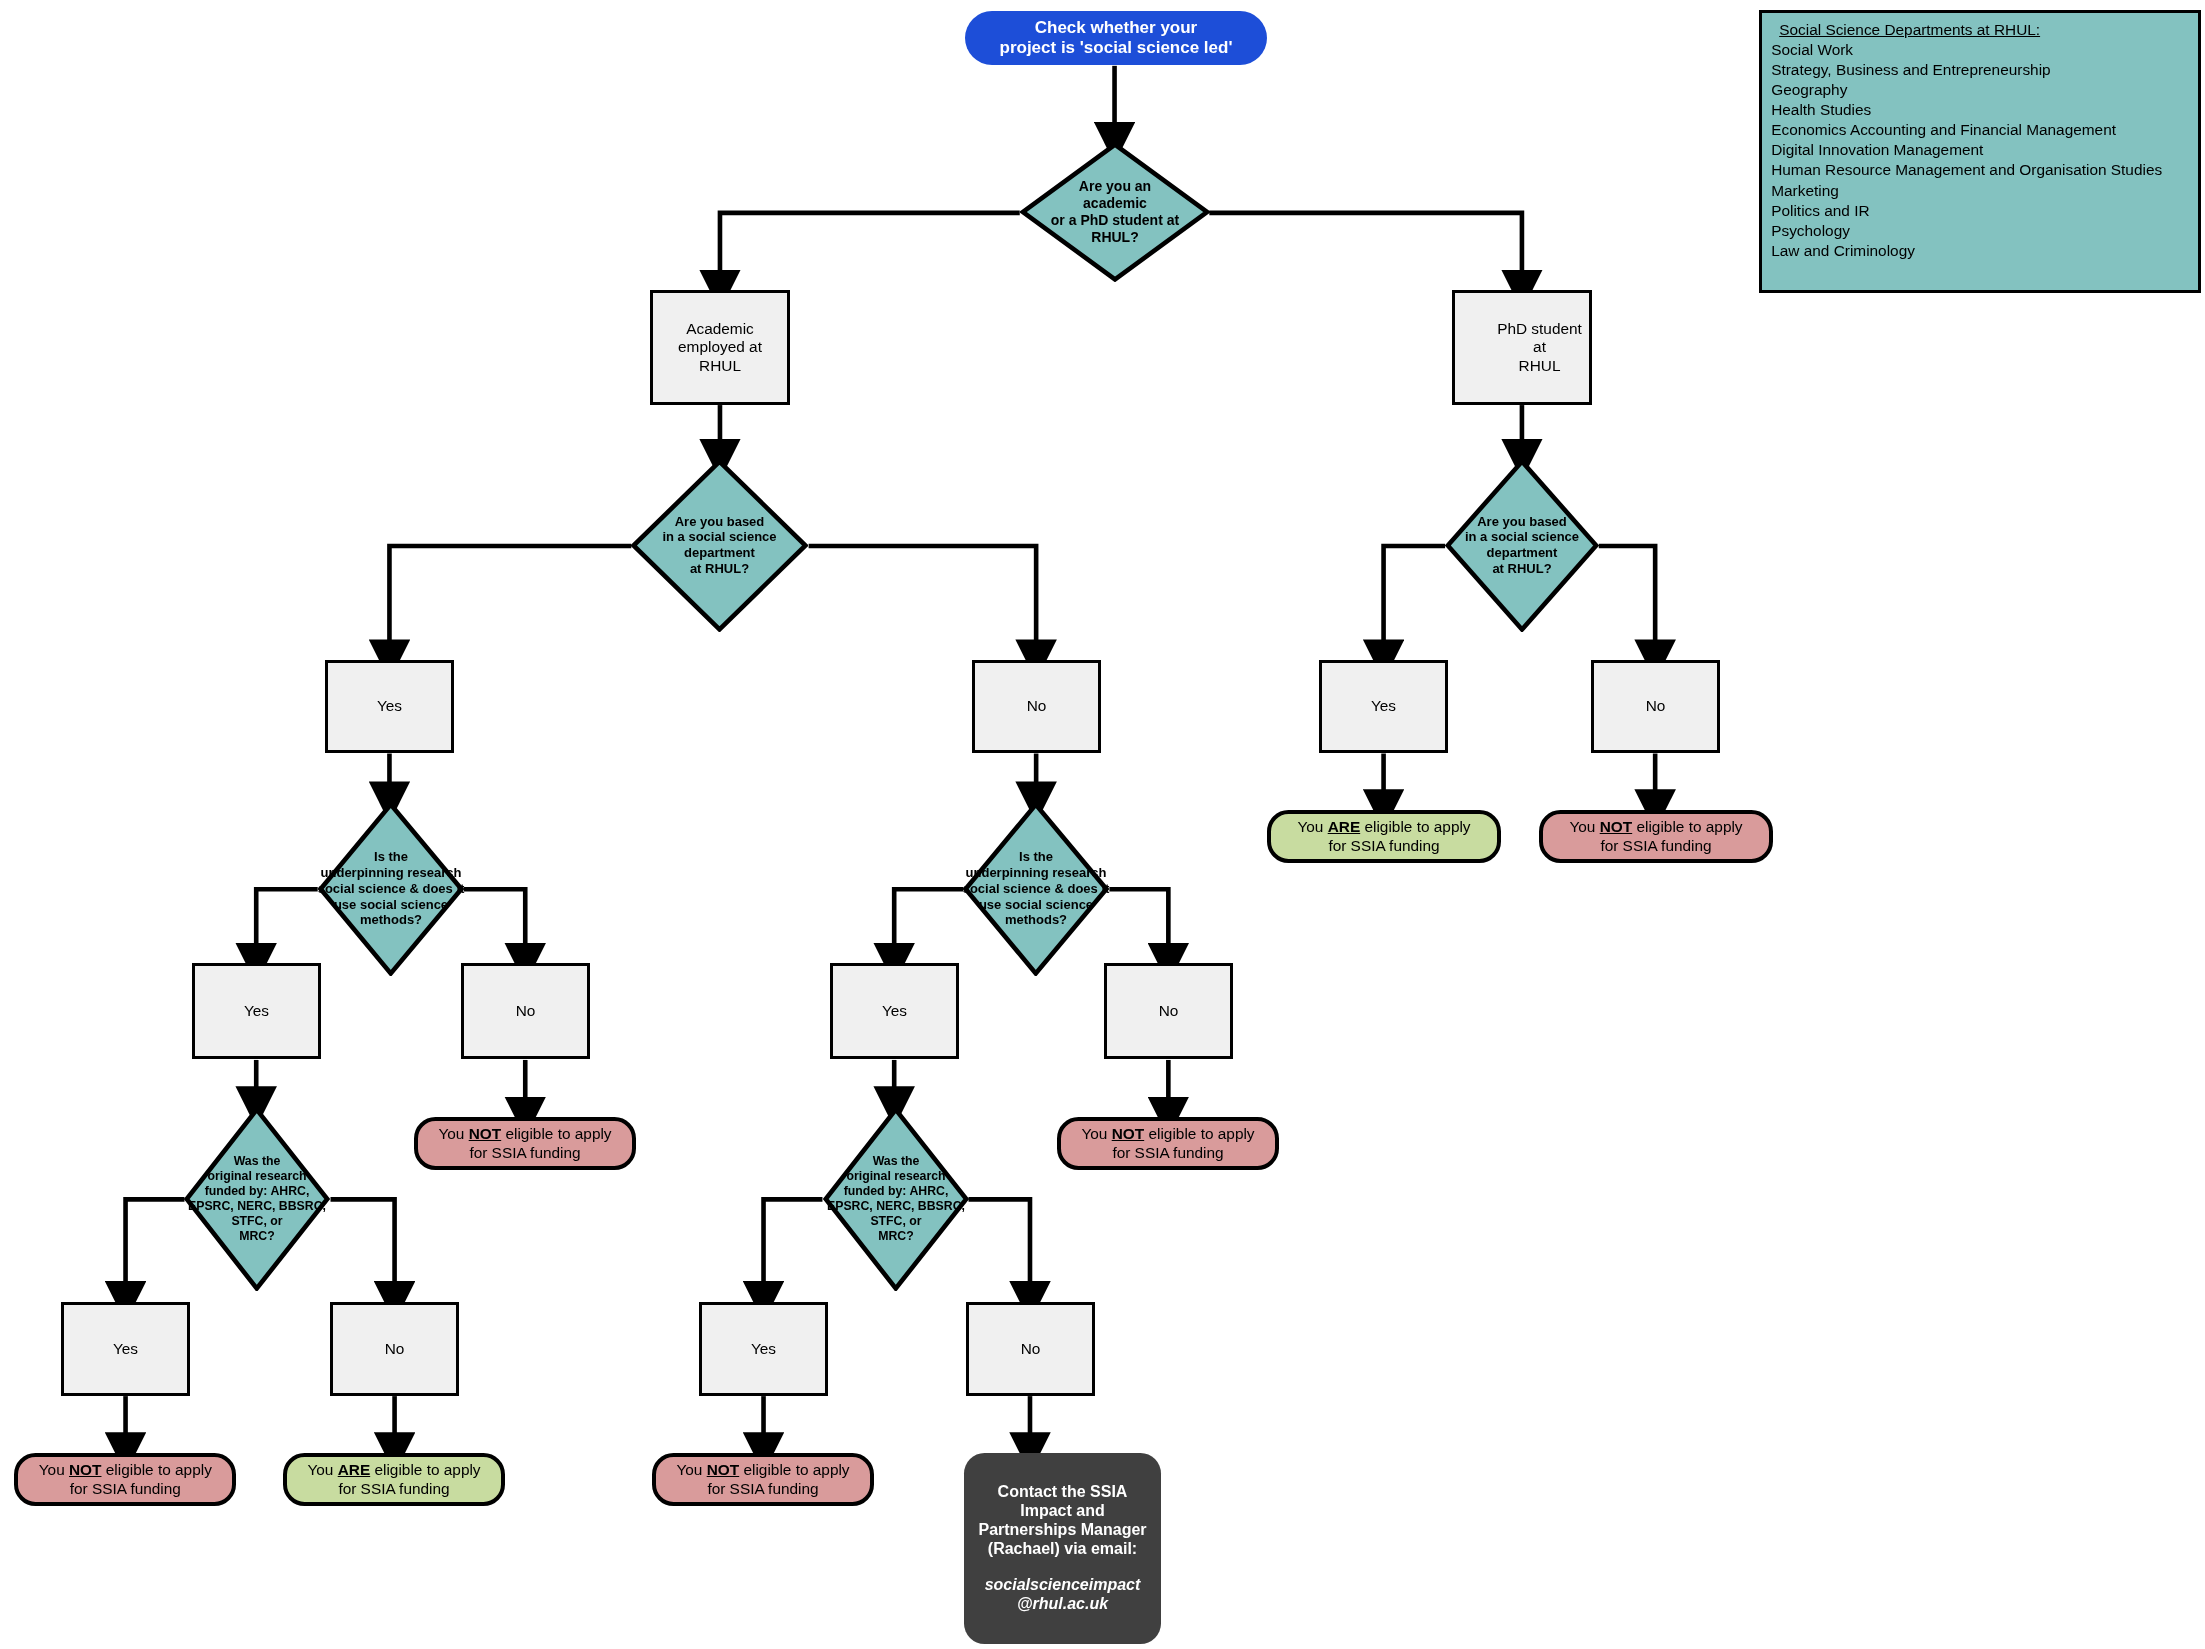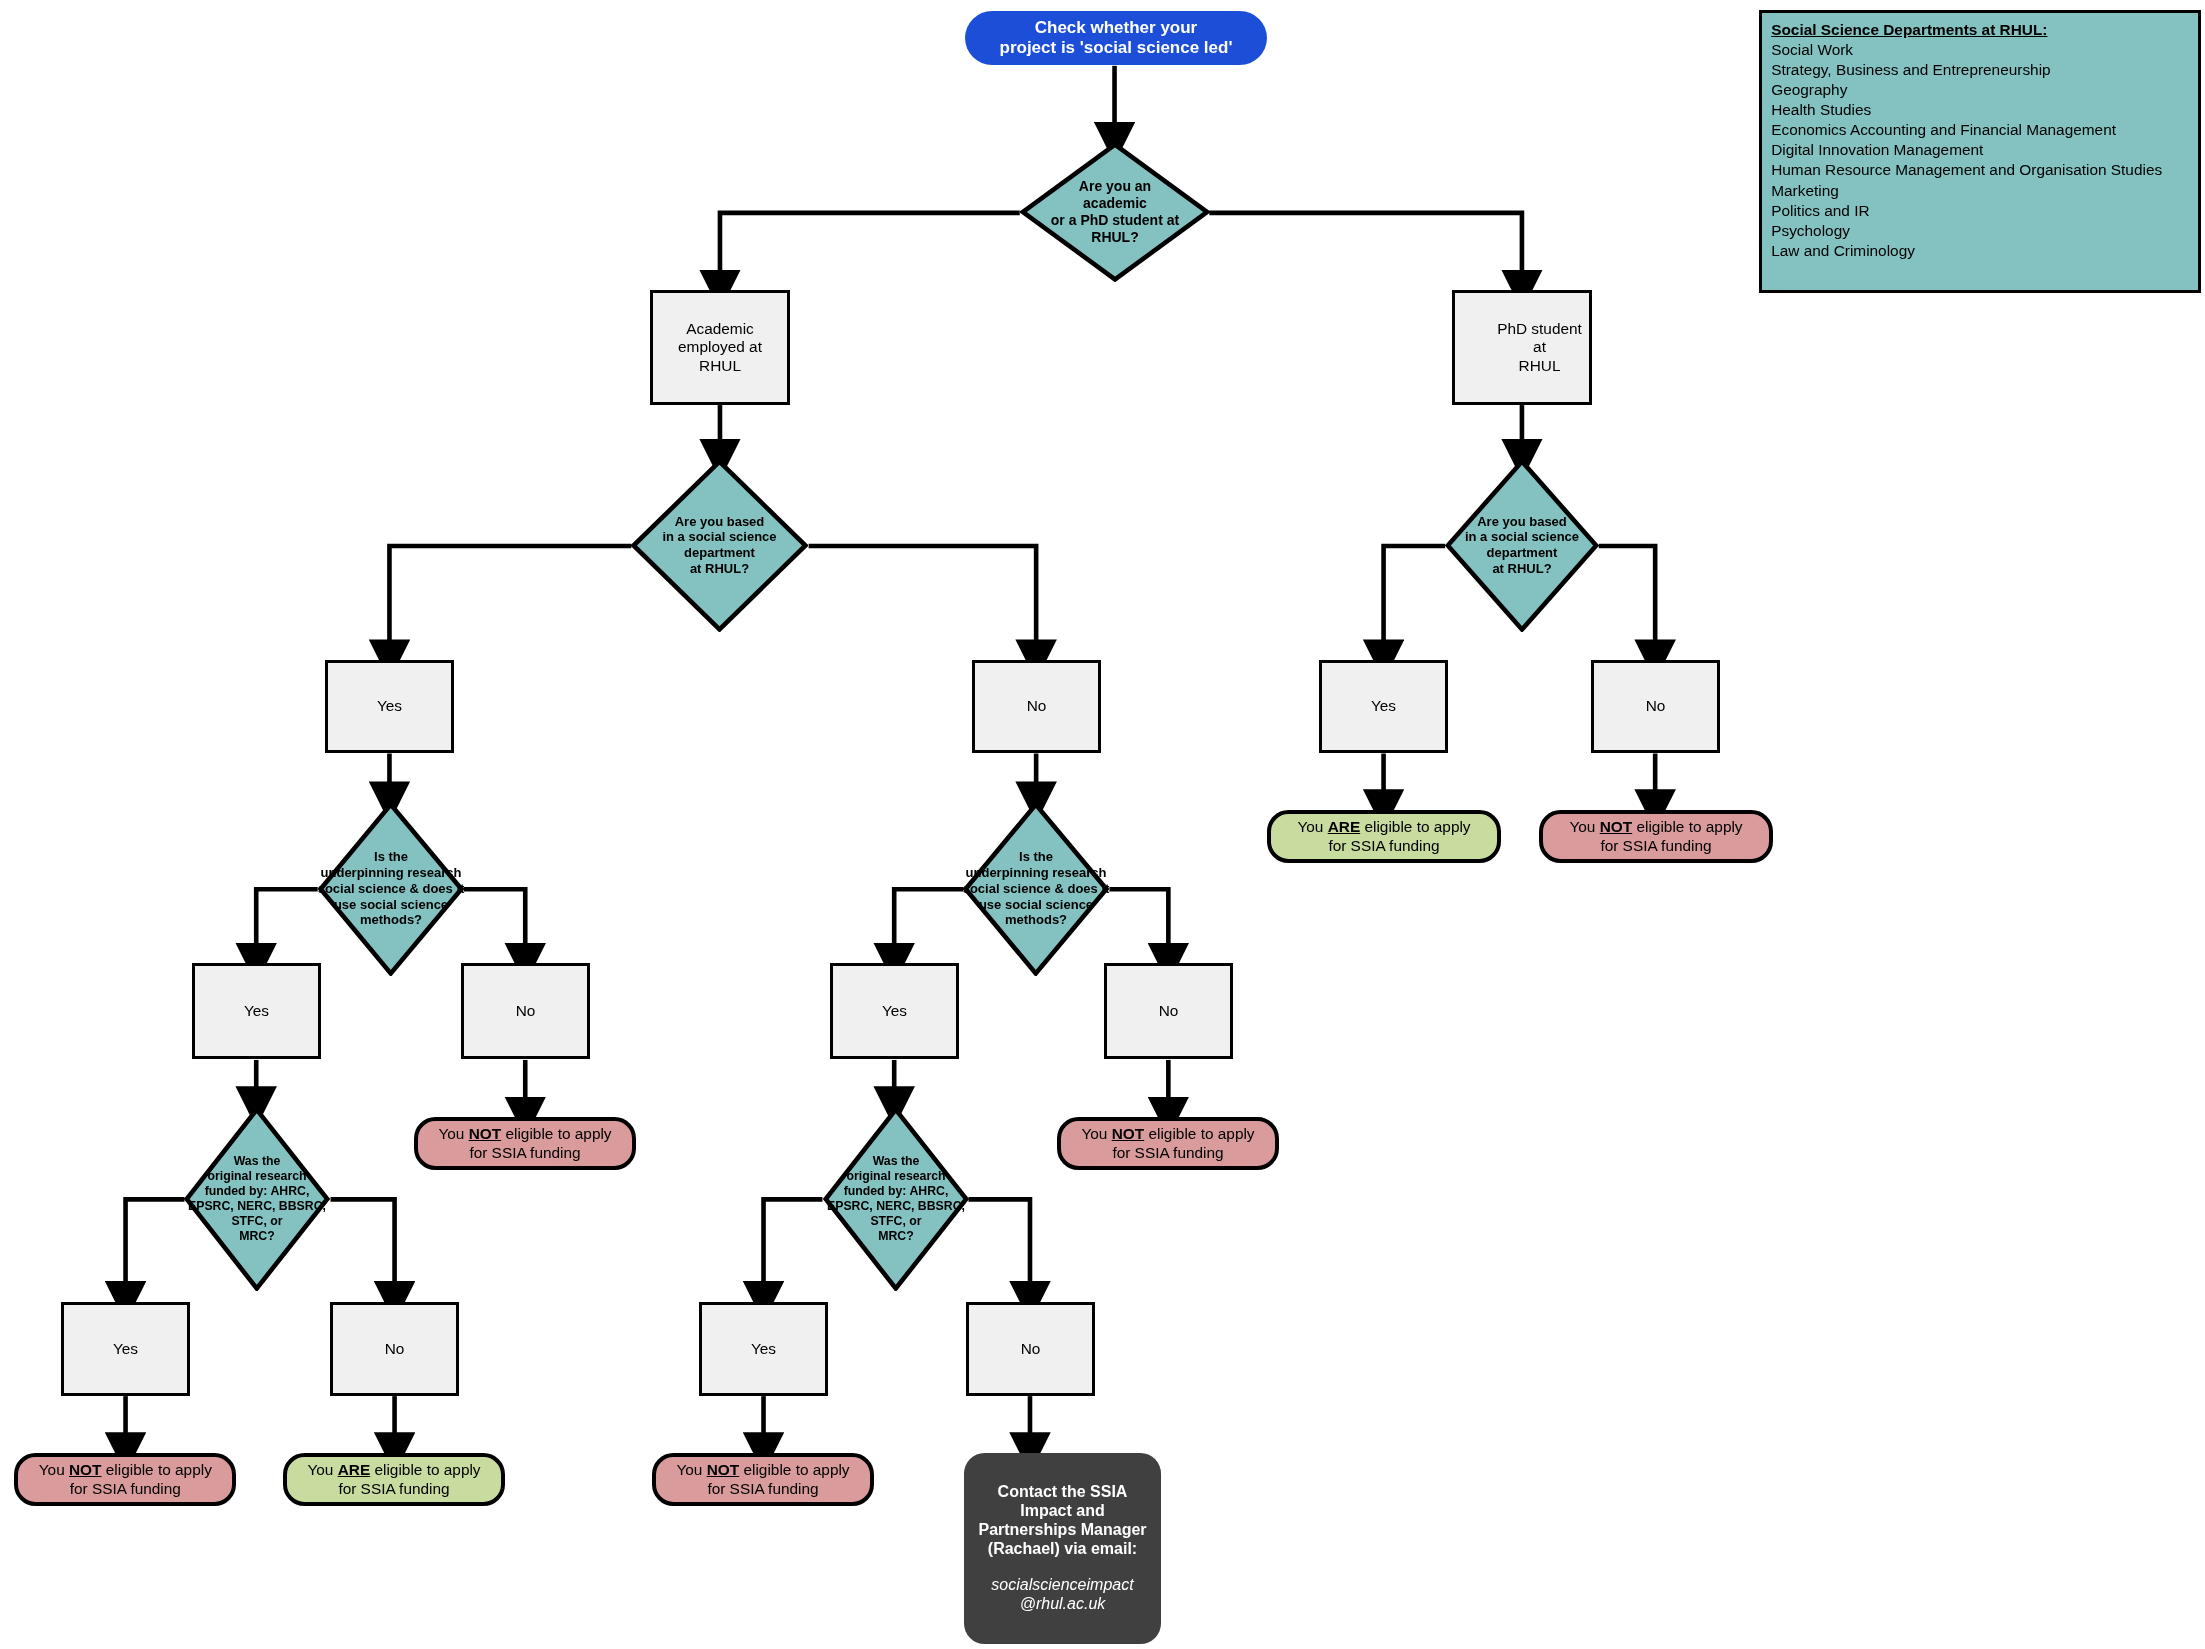--- a/index.html
+++ b/index.html
@@ -21,25 +21,25 @@
   .pill.contact{background:#404040;color:#ffffff;border-radius:20.5px;border:none;font-weight:bold;margin-left:32px;}
 
   
   .diamond{position:absolute;}
   .diamond .dlabel{position:absolute;left:50%;top:50%;transform:translate(-50%,-50%);
       text-align:center;font-weight:bold;line-height:1.22;white-space:nowrap;}
 
   
   .legend{position:absolute;background:#83C2C0;border:3.6px solid #000000;box-sizing:border-box;
      padding:7.2px 9.2px 5.1px 9.2px;}
-  .legend .lg-title{font-weight:bold;text-decoration:underline;line-height:1.30;}
+  .legend .lg-title{font-weight:normal;text-decoration:underline;line-height:1.30;margin-left:8px;}
   .legend .lg-item{line-height:1.30;}
 
   .u{text-decoration:underline;font-weight:bold;}
-  .em{font-style:italic;font-weight:normal;}
+  .em{font-style:italic;font-weight:bold;}
 </style>
 </head>
 <body>
 
 <div id="stage">
 
   <svg id="wires" viewBox="0 0 4303 3219">
     <defs>
       <marker id="ah" markerWidth="9" markerHeight="9" refX="4.5" refY="4.5" orient="auto" markerUnits="strokeWidth">
         <path d="M0,0 L9,4.5 L0,9 z" fill="#000"></path>

